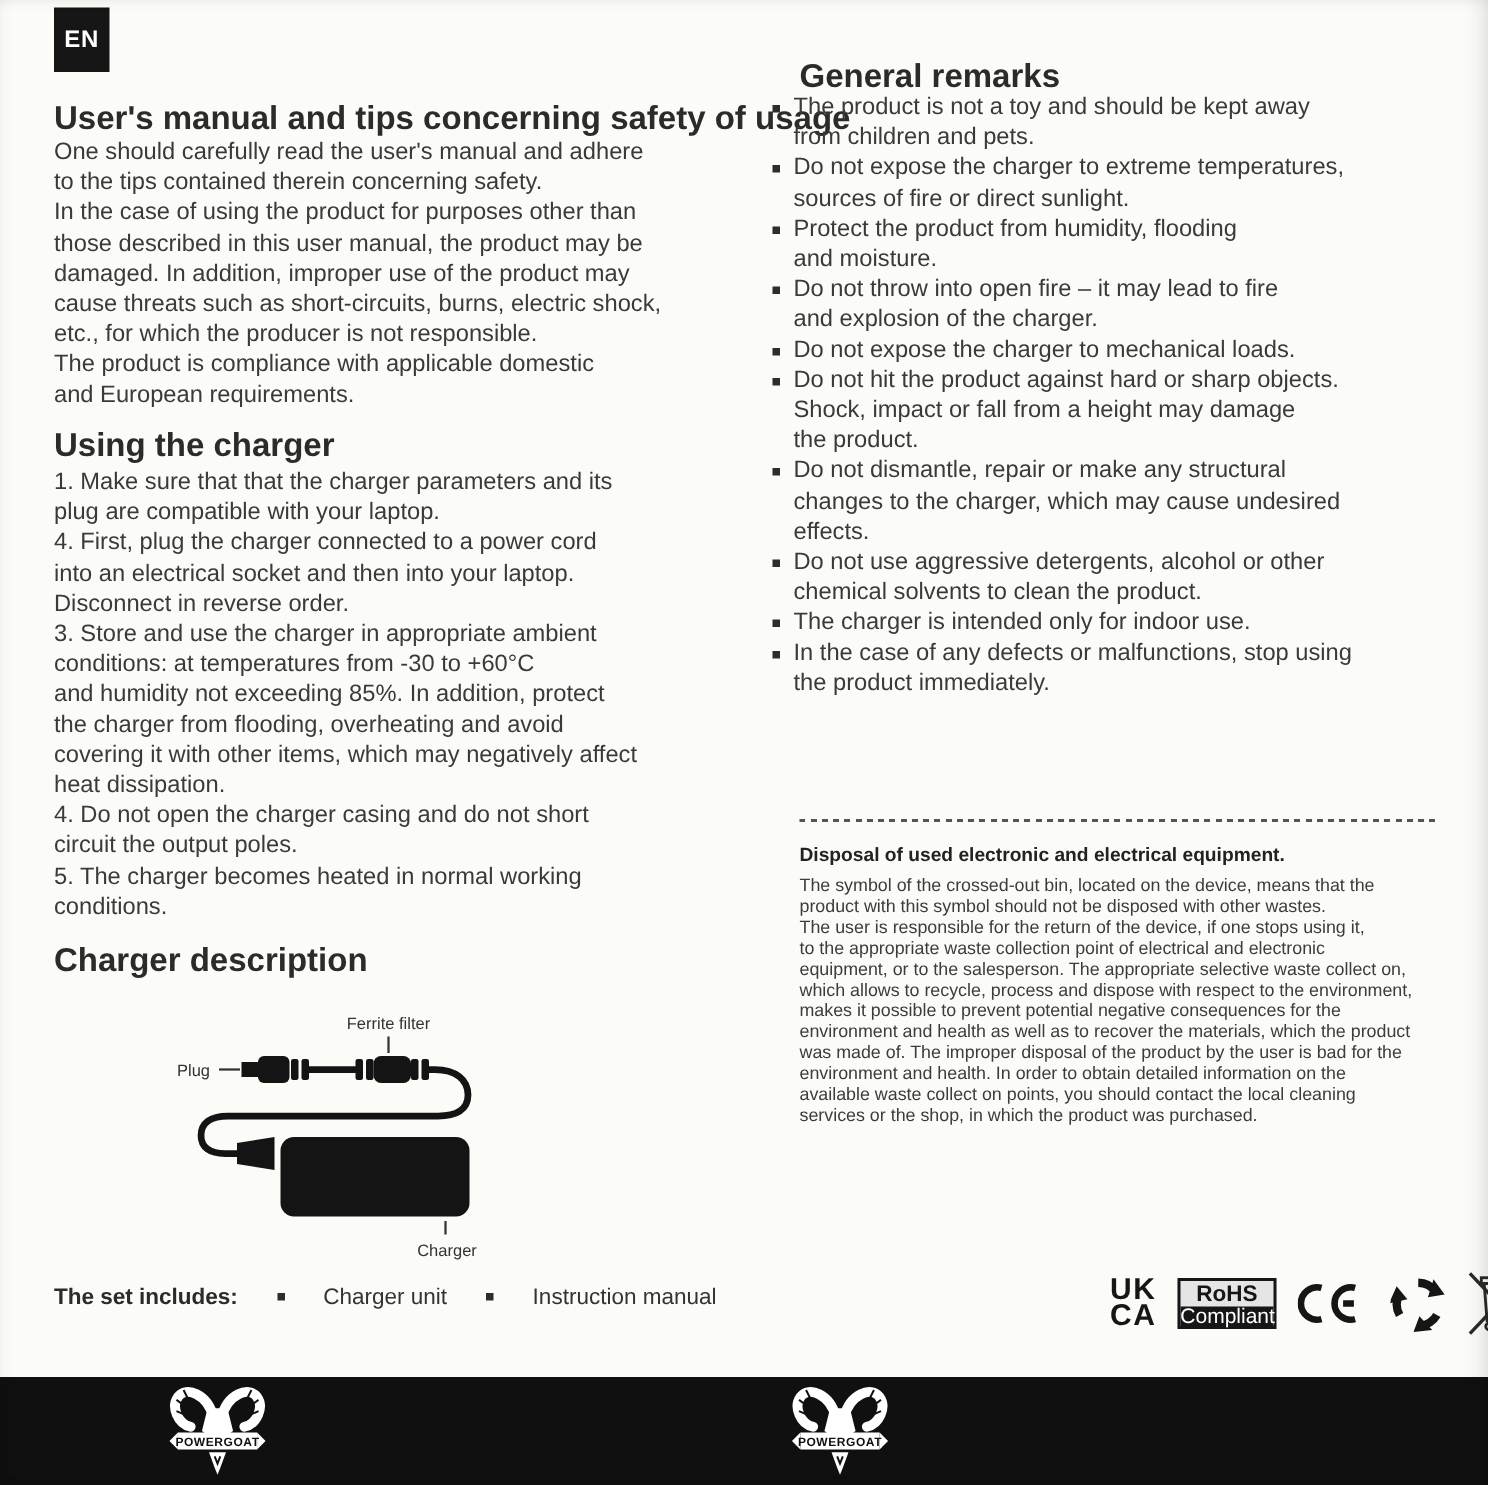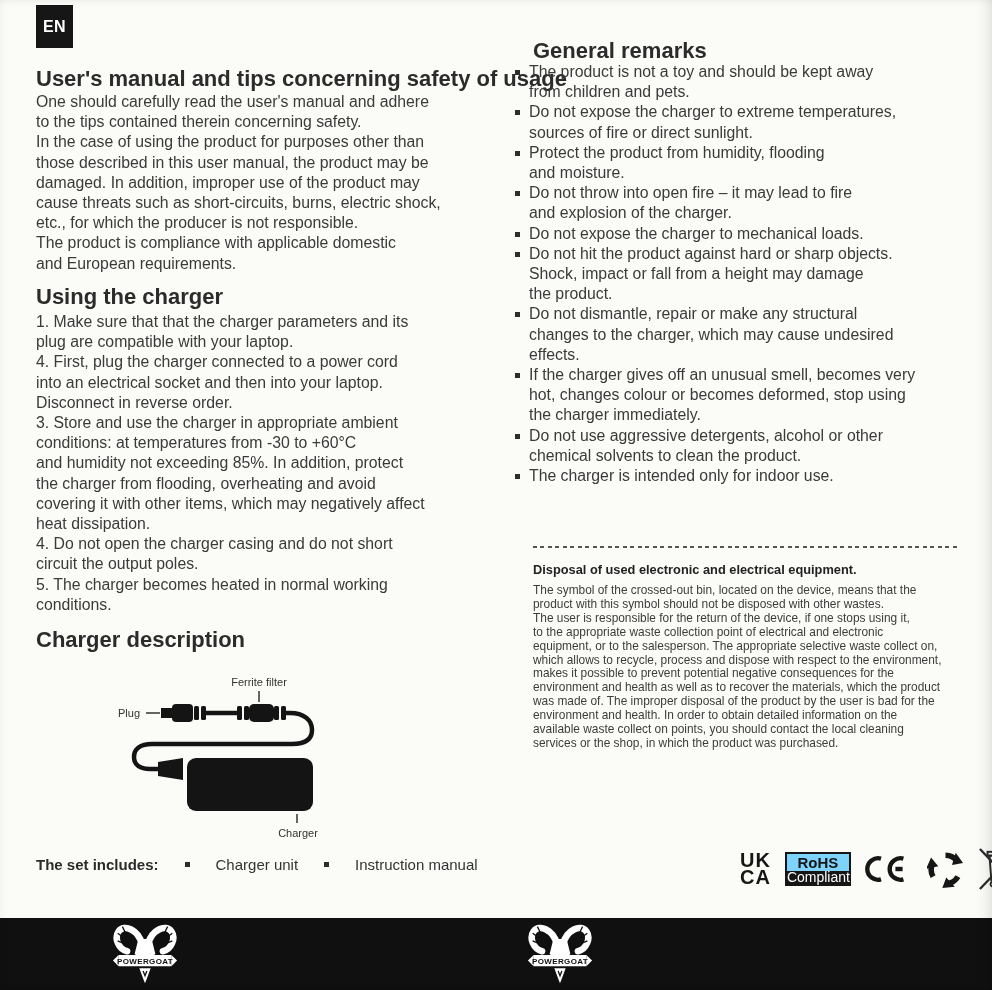--- a/index.html
+++ b/index.html
@@ -25,21 +25,21 @@
   .right-title{left:533px;top:38px;}
   .bullets{left:513px;top:62px;width:440px;margin:0;padding:0;list-style:none;}
   .bullets li{position:relative;padding-left:16px;font-size:15.8px;line-height:20.2px;white-space:pre-line;}
   .bullets li::before{content:"";position:absolute;left:2px;top:8px;width:5px;height:5px;background:#2d2d2d;}
   .divider{left:533px;top:546px;width:424px;height:2px;
         background:repeating-linear-gradient(90deg,#555 0 4px,transparent 4px 7.5px);}
   .disposal-title{left:533px;top:562px;font-size:12.8px;font-weight:700;color:#222;}
   .disposal-body{left:533px;top:584px;width:450px;font-size:11.9px;line-height:13.9px;white-space:pre-line;color:#3c3c3c;}
   .badges{left:704px;top:846px;display:flex;align-items:center;gap:14px;margin-left:36px;}
   .ukca{font-weight:800;font-size:20px;line-height:17px;color:#161616;letter-spacing:1px;}
-  .rohs{border:2.5px solid #161616;text-align:center;width:62px;background:#7dd3fc;}
+  .rohs{border:2.5px solid #161616;text-align:center;width:62px;background:#e5e5e5;}
   .rohs .top{font-weight:800;font-size:15px;color:#161616;line-height:17px;}
   .rohs .bottom{background:#161616;color:#fff;font-size:14px;line-height:13px;}
   .footer-bar{left:0;top:918px;width:992px;height:72px;background:#101010;}
   svg text{font-family:"Liberation Sans",sans-serif;}
   .dlabel{font-size:11px;fill:#333;}
 </style>
 </head>
 <body>
 
 <div class="page">
@@ -127,26 +127,25 @@
 and moisture.</li>
     <li>Do not throw into open fire – it may lead to fire
 and explosion of the charger.</li>
     <li>Do not expose the charger to mechanical loads.</li>
     <li>Do not hit the product against hard or sharp objects.
 Shock, impact or fall from a height may damage
 the product.</li>
     <li>Do not dismantle, repair or make any structural
 changes to the charger, which may cause undesired
 effects.</li>
-    <li>If the charger gives off an unusual smell, becomes very
-hot, changes colour or becomes deformed, stop using
-the charger immediately.</li>
     <li>Do not use aggressive detergents, alcohol or other
 chemical solvents to clean the product.</li>
     <li>The charger is intended only for indoor use.</li>
+    <li>In the case of any defects or malfunctions, stop using
+the product immediately.</li>
   </ul>
 
   <div class="abs divider"></div>
 
   <div class="abs disposal-title">Disposal of used electronic and electrical equipment.</div>
   <div class="abs disposal-body">The symbol of the crossed-out bin, located on the device, means that the
 product with this symbol should not be disposed with other wastes.
 The user is responsible for the return of the device, if one stops using it,
 to the appropriate waste collection point of electrical and electronic
 equipment, or to the salesperson. The appropriate selective waste collect on,

